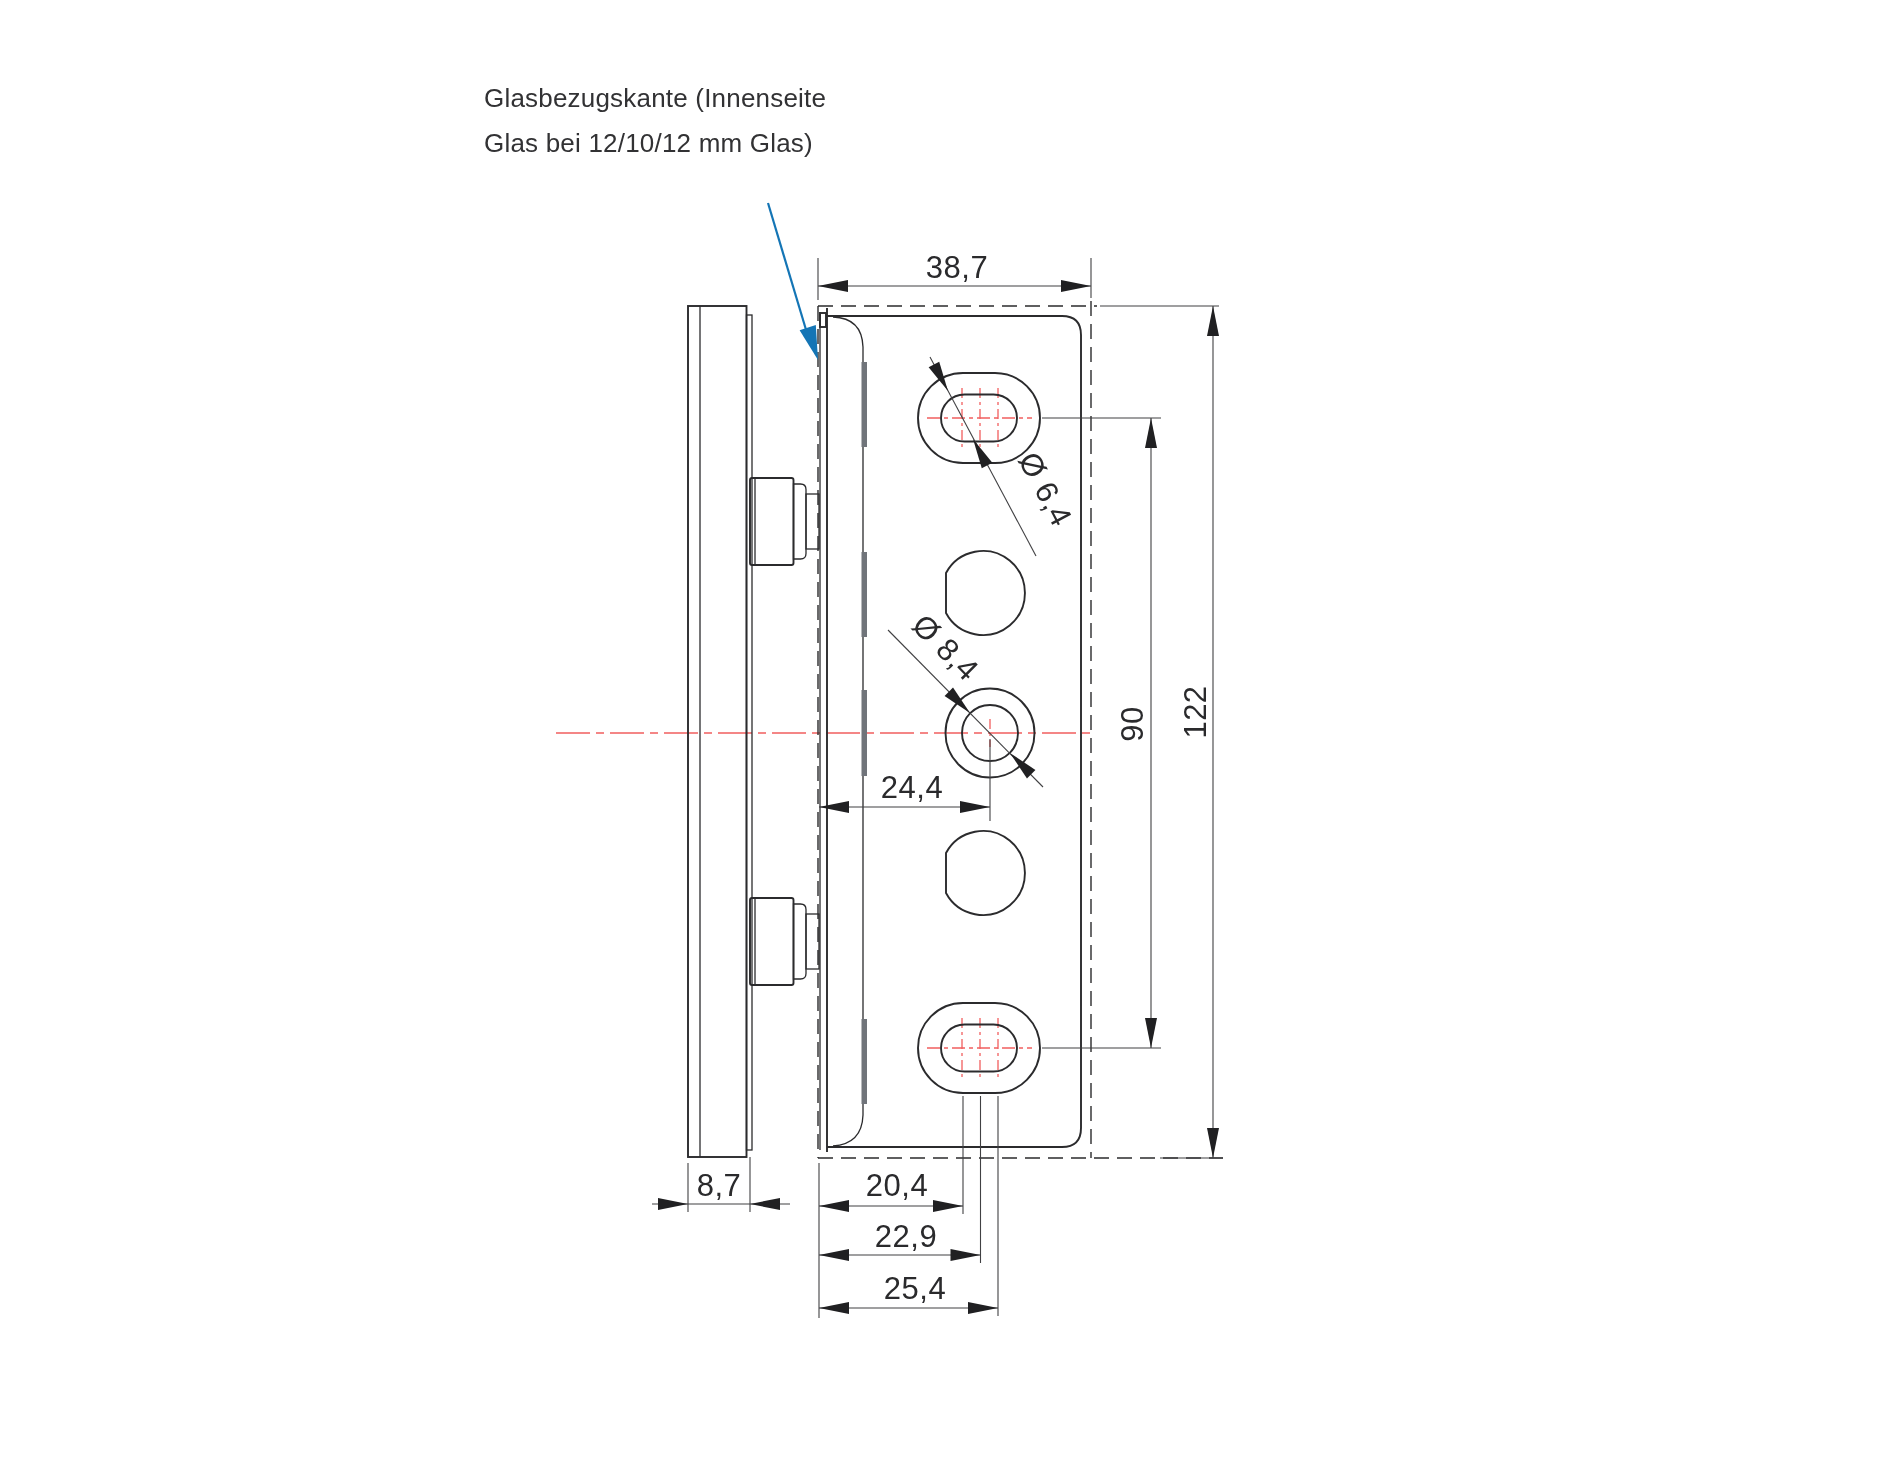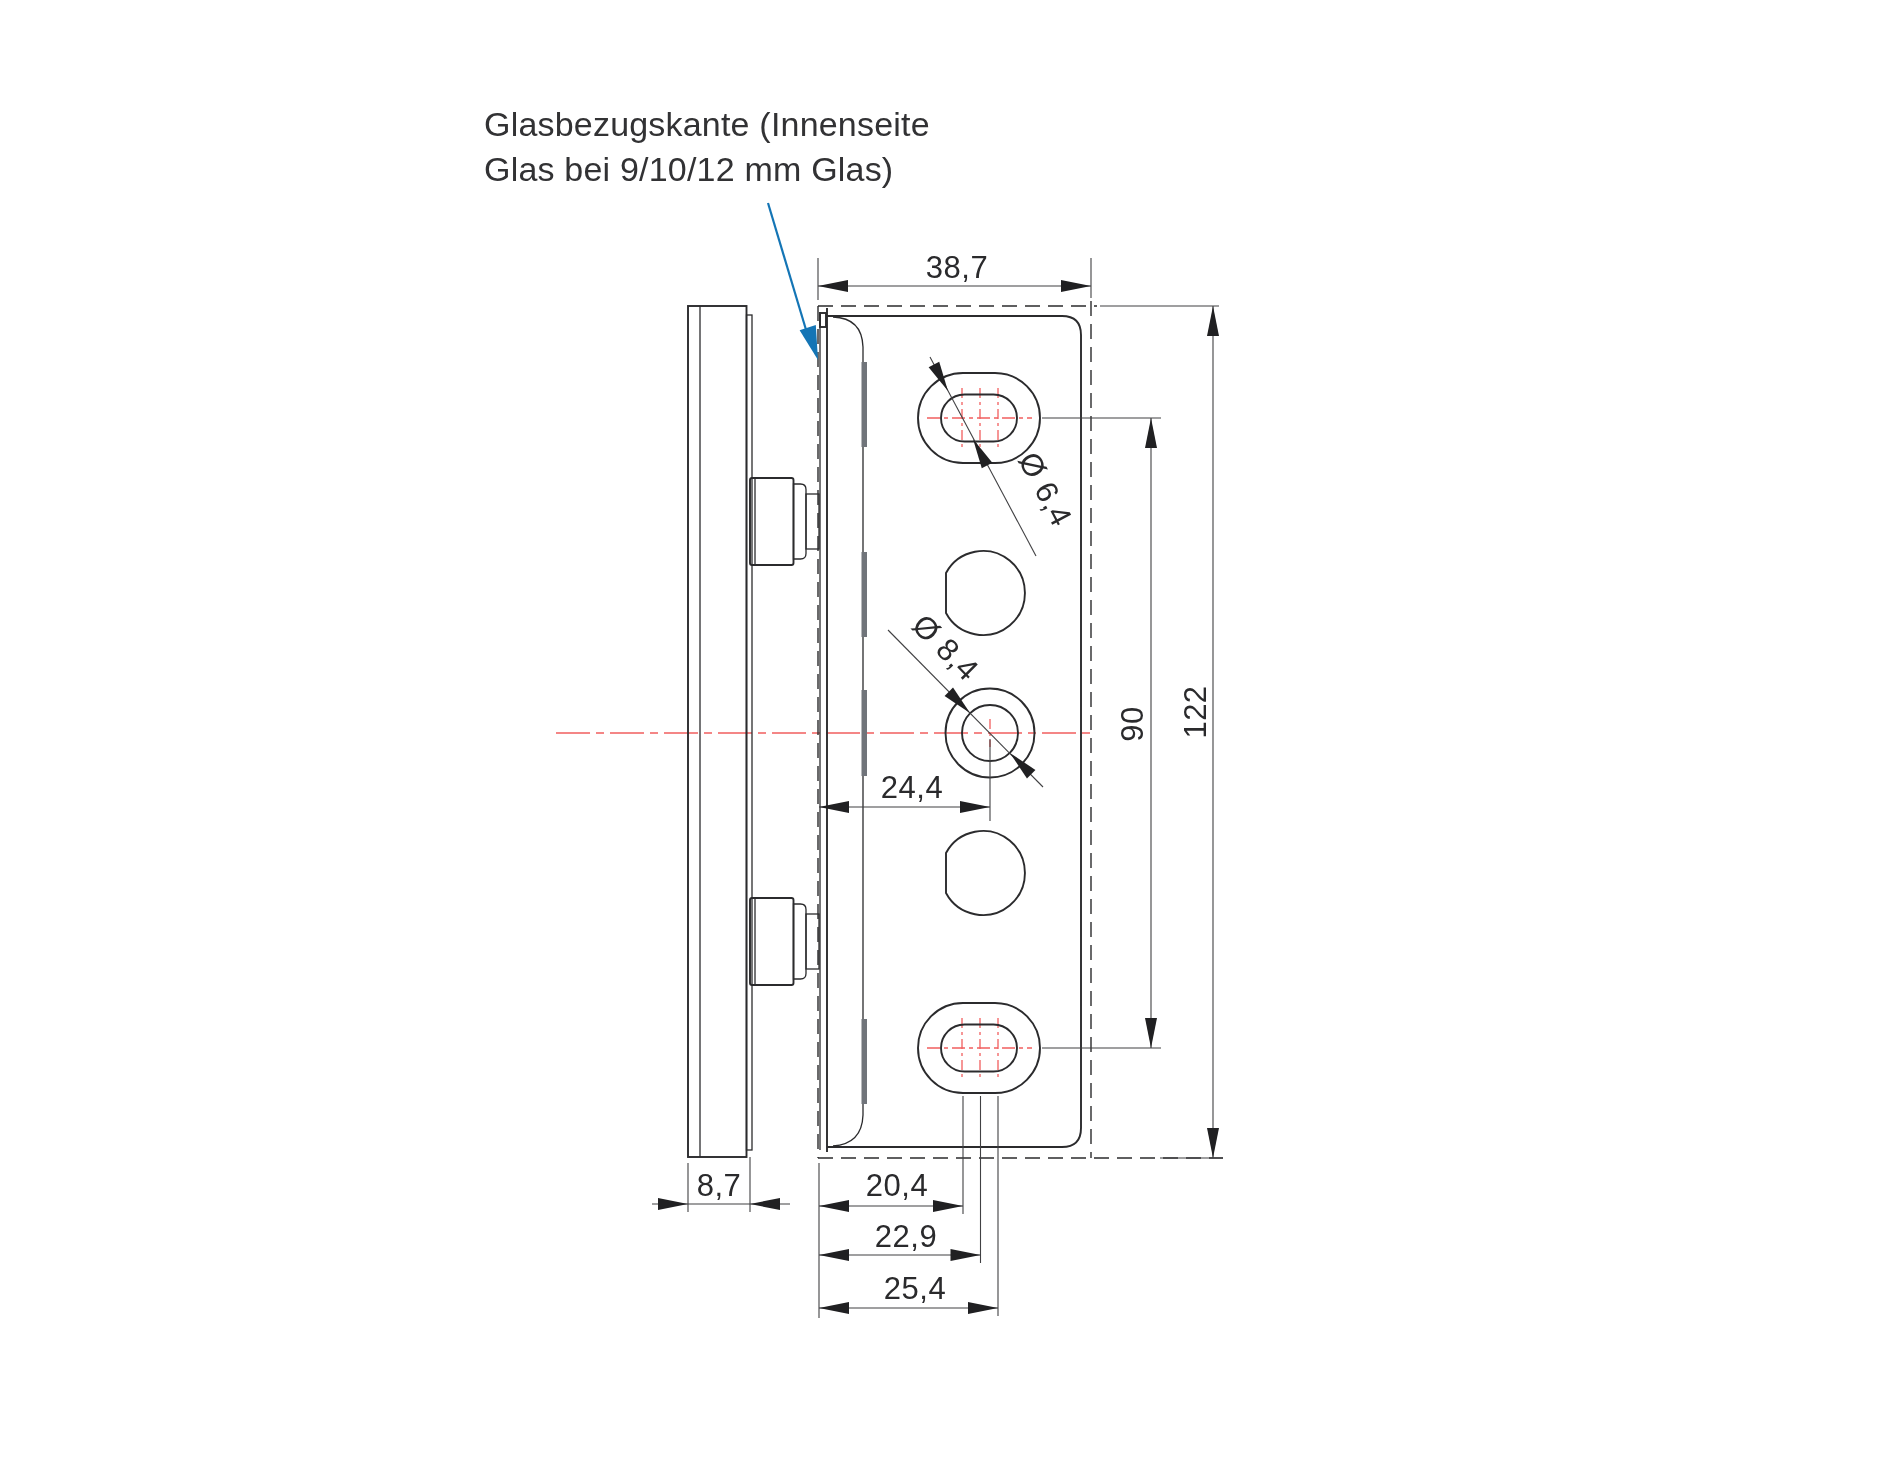--- a/index.html
+++ b/index.html
@@ -17,22 +17,22 @@
   .dash {stroke:var(--line);stroke-width:1.4;fill:none;stroke-dasharray:15 8;}
   .redc {stroke:var(--red);stroke-width:1.3;fill:none;stroke-dasharray:34 6 8 6;}
   .redm {stroke:var(--red);stroke-width:1.3;fill:none;stroke-dasharray:13 4 4 4;}
   .redv {stroke:var(--red);stroke-width:1.3;fill:none;stroke-dasharray:10 4 3 4;}
   .arr  {fill:var(--arrow);stroke:none;}
   .strip{fill:var(--gray);stroke:none;}
   .dimtext{fill:var(--text);font-size:31px;letter-spacing:0.5px;}
   .mid {text-anchor:middle;}
   .bluearr{fill:var(--blue);stroke:none;}
   .blueline{stroke:var(--blue);stroke-width:2.2;fill:none;}
-  .note{position:absolute;left:484px;top:102px;color:var(--note);
-        font-size:34px;line-height:45px;letter-spacing:0.2px;font-weight:400;}
+  .note{position:absolute;left:484px;top:76px;color:var(--note);
+        font-size:26px;line-height:45px;letter-spacing:0.2px;font-weight:400;}
   .note span{display:block;white-space:nowrap;}
 </style>
 </head>
 <body>
 
 <div class="canvas">
 
   <svg width="1882" height="1457" viewBox="0 0 1882 1457">
     <defs>
       <path id="arr" d="M0 0 L30 -6 L30 6 Z"></path>
@@ -199,16 +199,16 @@
     </g>
 
     <g>
       <line class="blueline" x1="768" y1="203" x2="807" y2="333"></line>
       <polygon class="bluearr" points="818,360 815.8,325 799.6,330.2"></polygon>
     </g>
   </svg>
 
   <div class="note">
     <span>Glasbezugskante (Innenseite</span>
-    <span>Glas bei 9/10/12 mm Glas)</span>
+    <span>Glas bei 12/10/12 mm Glas)</span>
   </div>
 
 </div>
 
 </body></html>

